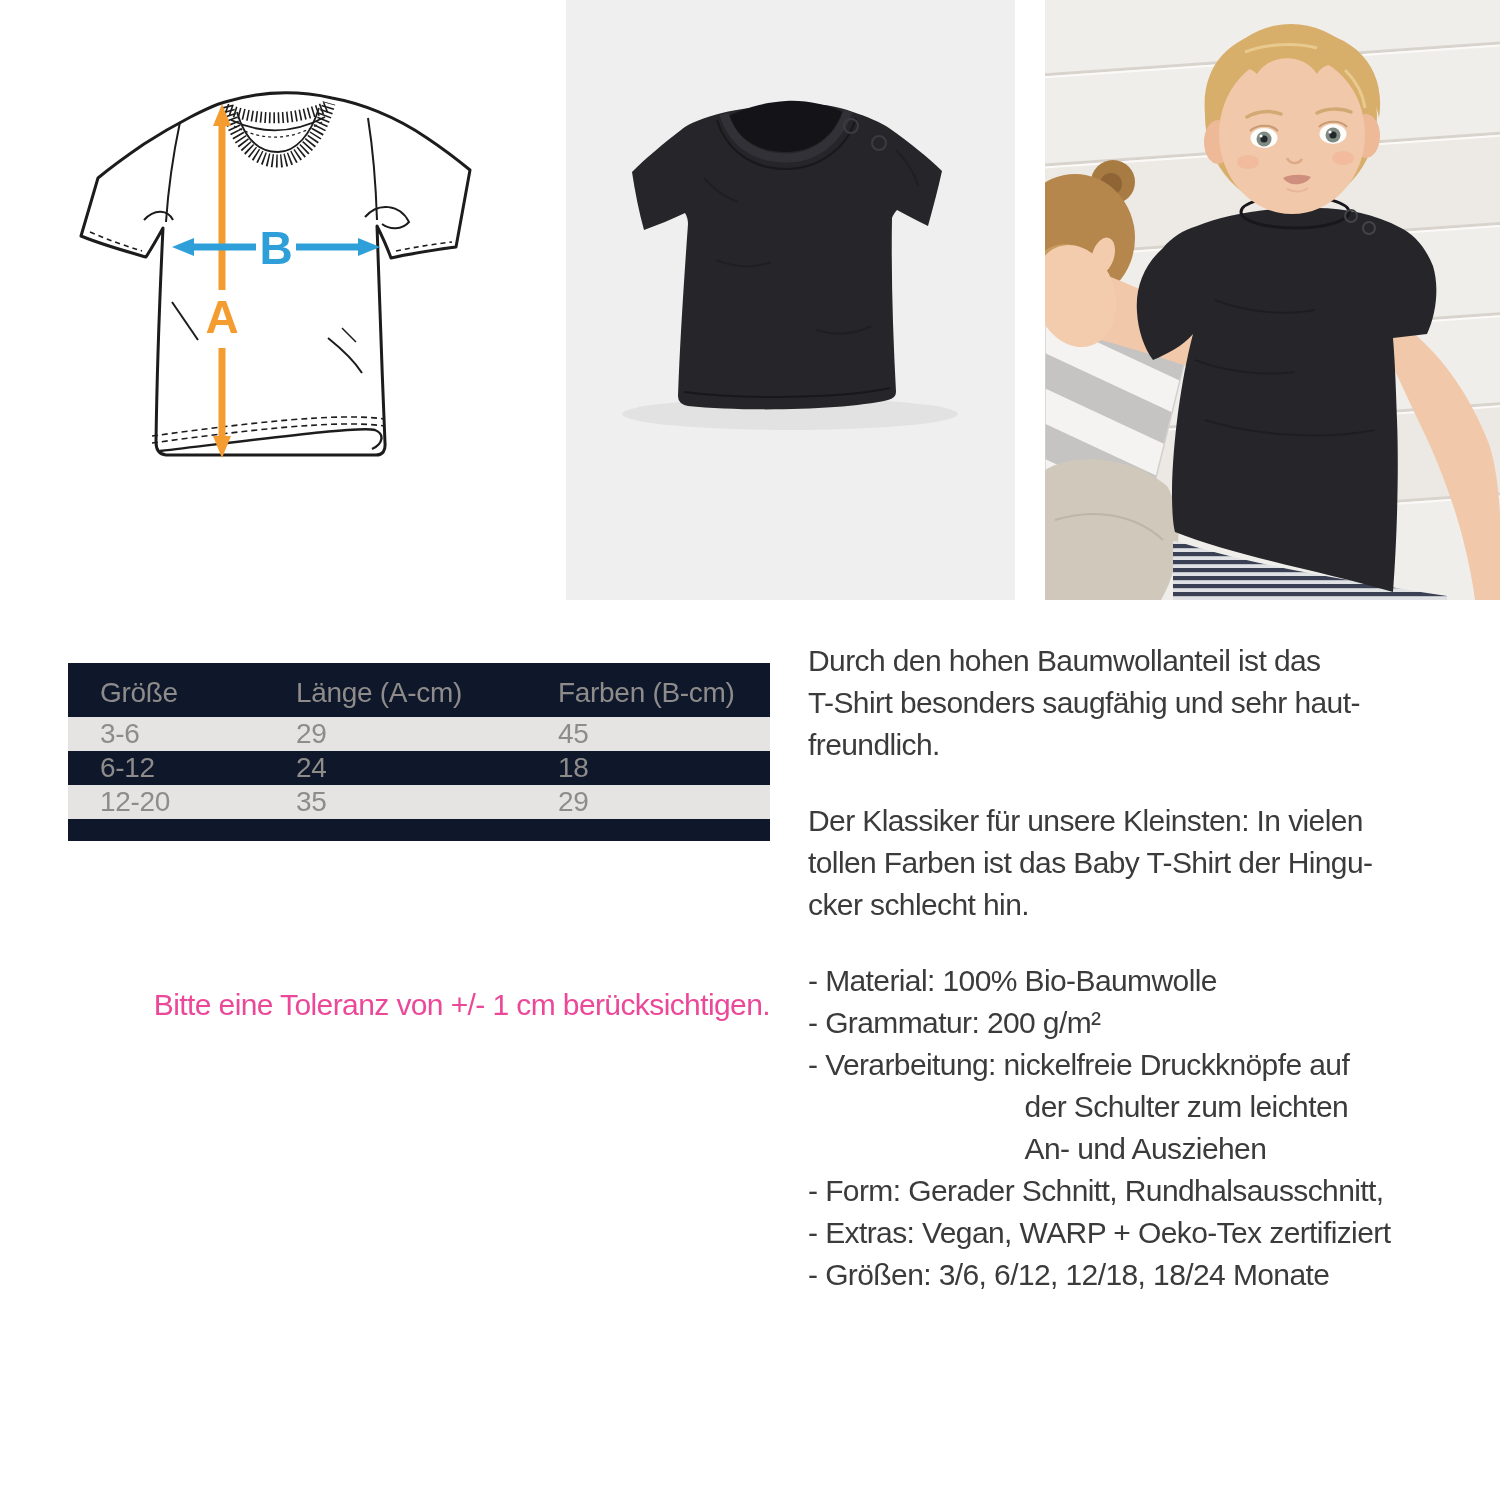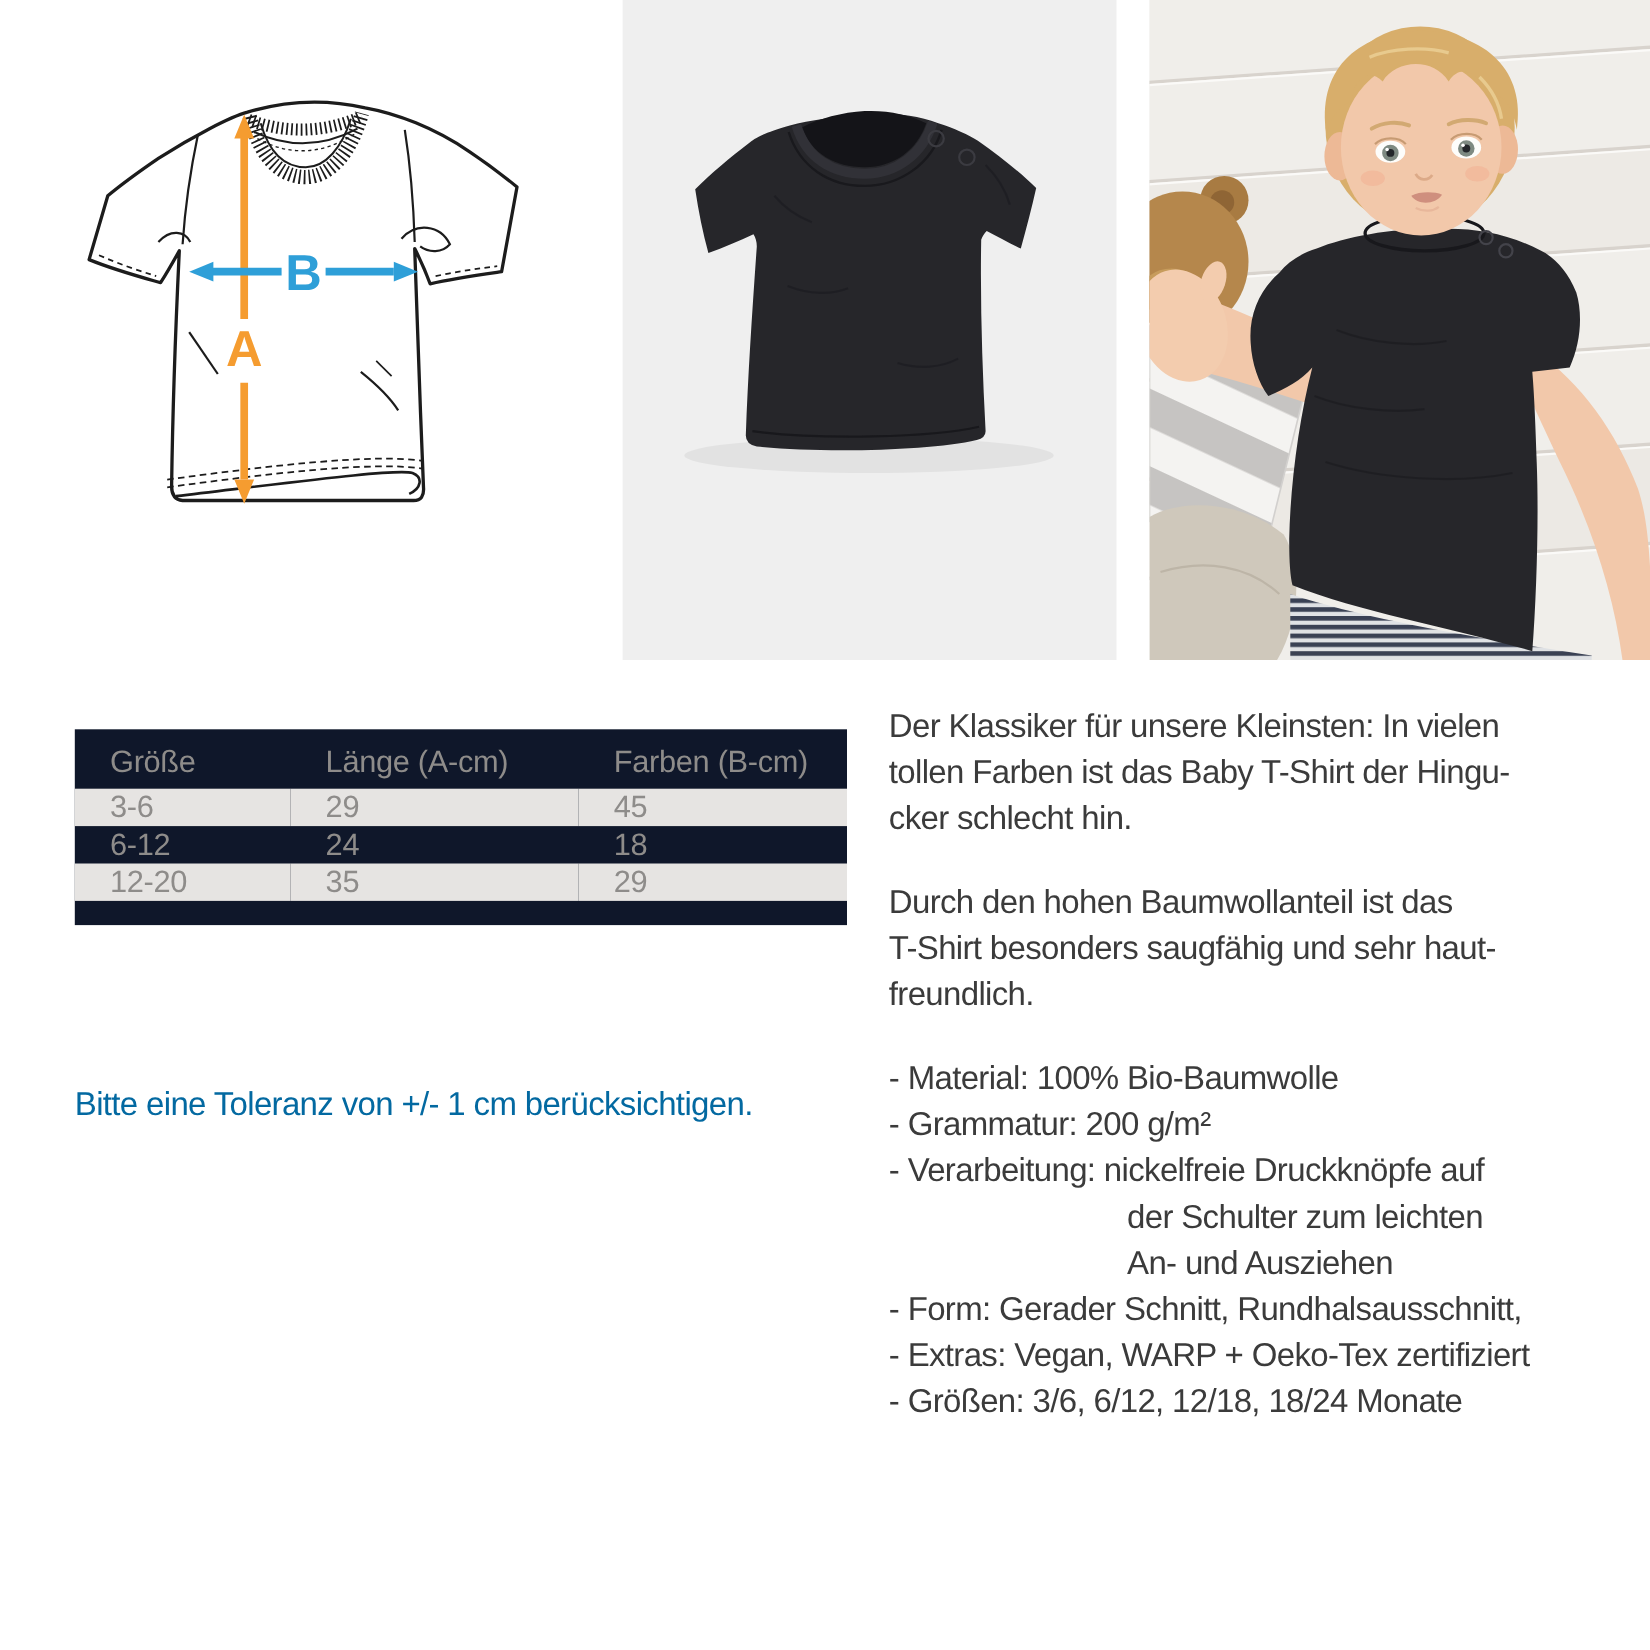--- a/index.html
+++ b/index.html
@@ -12,22 +12,22 @@
   .panel svg{display:block;width:100%;height:100%;}
 
   .size-table-wrap{position:absolute;left:68px;top:663px;width:702px;background:#0f172a;
                    padding:6px 0 22px 0;}
   table.size{border-collapse:collapse;width:100%;table-layout:fixed;
              font-size:28px;color:#8e8c8a;letter-spacing:-0.3px;}
   table.size th{font-weight:400;text-align:left;height:48px;padding:0 0 0 32px;}
   table.size td{height:34px;padding:0 0 0 32px;}
   table.size tbody tr:nth-child(odd){background:#e6e4e2;}
 
-  .tolerance{position:absolute;left:68px;top:988px;width:702px;margin:0;text-align:left;
-             font-size:30px;letter-spacing:-0.6px;color:#0369a1;}
+  .tolerance{position:absolute;left:68px;top:988px;width:702px;margin:0;text-align:right;
+             font-size:30px;letter-spacing:-0.6px;color:#ec4899;}
 
   .description{position:absolute;left:808px;top:640px;width:672px;
                font-size:30px;line-height:42px;letter-spacing:-0.6px;color:#3b3b3b;}
   .description p{margin:0 0 34px 0;white-space:pre-line;}
 
   .lbl{font-weight:bold;font-size:46px;}
 </style>
 </head>
 <body>
 
@@ -267,26 +267,26 @@
           <td>35</td>
           <td>29</td>
         </tr>
       </tbody>
     </table>
   </div>
 
   <p class="tolerance">Bitte eine Toleranz von +/- 1 cm berücksichtigen.</p>
 
   <div class="description">
+    <p>Durch den hohen Baumwollanteil ist das
+T-Shirt besonders saugfähig und sehr haut-
+freundlich.</p>
     <p>Der Klassiker für unsere Kleinsten: In vielen
 tollen Farben ist das Baby T-Shirt der Hingu-
 cker schlecht hin.</p>
-    <p>Durch den hohen Baumwollanteil ist das
-T-Shirt besonders saugfähig und sehr haut-
-freundlich.</p>
     <p>- Material: 100% Bio-Baumwolle
 - Grammatur: 200 g/m²
 - Verarbeitung: nickelfreie Druckknöpfe auf
 &nbsp;&nbsp;&nbsp;&nbsp;&nbsp;&nbsp;&nbsp;&nbsp;&nbsp;&nbsp;&nbsp;&nbsp;&nbsp;&nbsp;&nbsp;&nbsp;&nbsp;&nbsp;&nbsp;&nbsp;&nbsp;&nbsp;&nbsp;&nbsp;&nbsp;&nbsp;&nbsp;&nbsp;der Schulter zum leichten
 &nbsp;&nbsp;&nbsp;&nbsp;&nbsp;&nbsp;&nbsp;&nbsp;&nbsp;&nbsp;&nbsp;&nbsp;&nbsp;&nbsp;&nbsp;&nbsp;&nbsp;&nbsp;&nbsp;&nbsp;&nbsp;&nbsp;&nbsp;&nbsp;&nbsp;&nbsp;&nbsp;&nbsp;An- und Ausziehen
 - Form: Gerader Schnitt, Rundhalsausschnitt,
 - Extras: Vegan, WARP + Oeko-Tex zertifiziert
 - Größen: 3/6, 6/12, 12/18, 18/24 Monate</p>
   </div>
 

